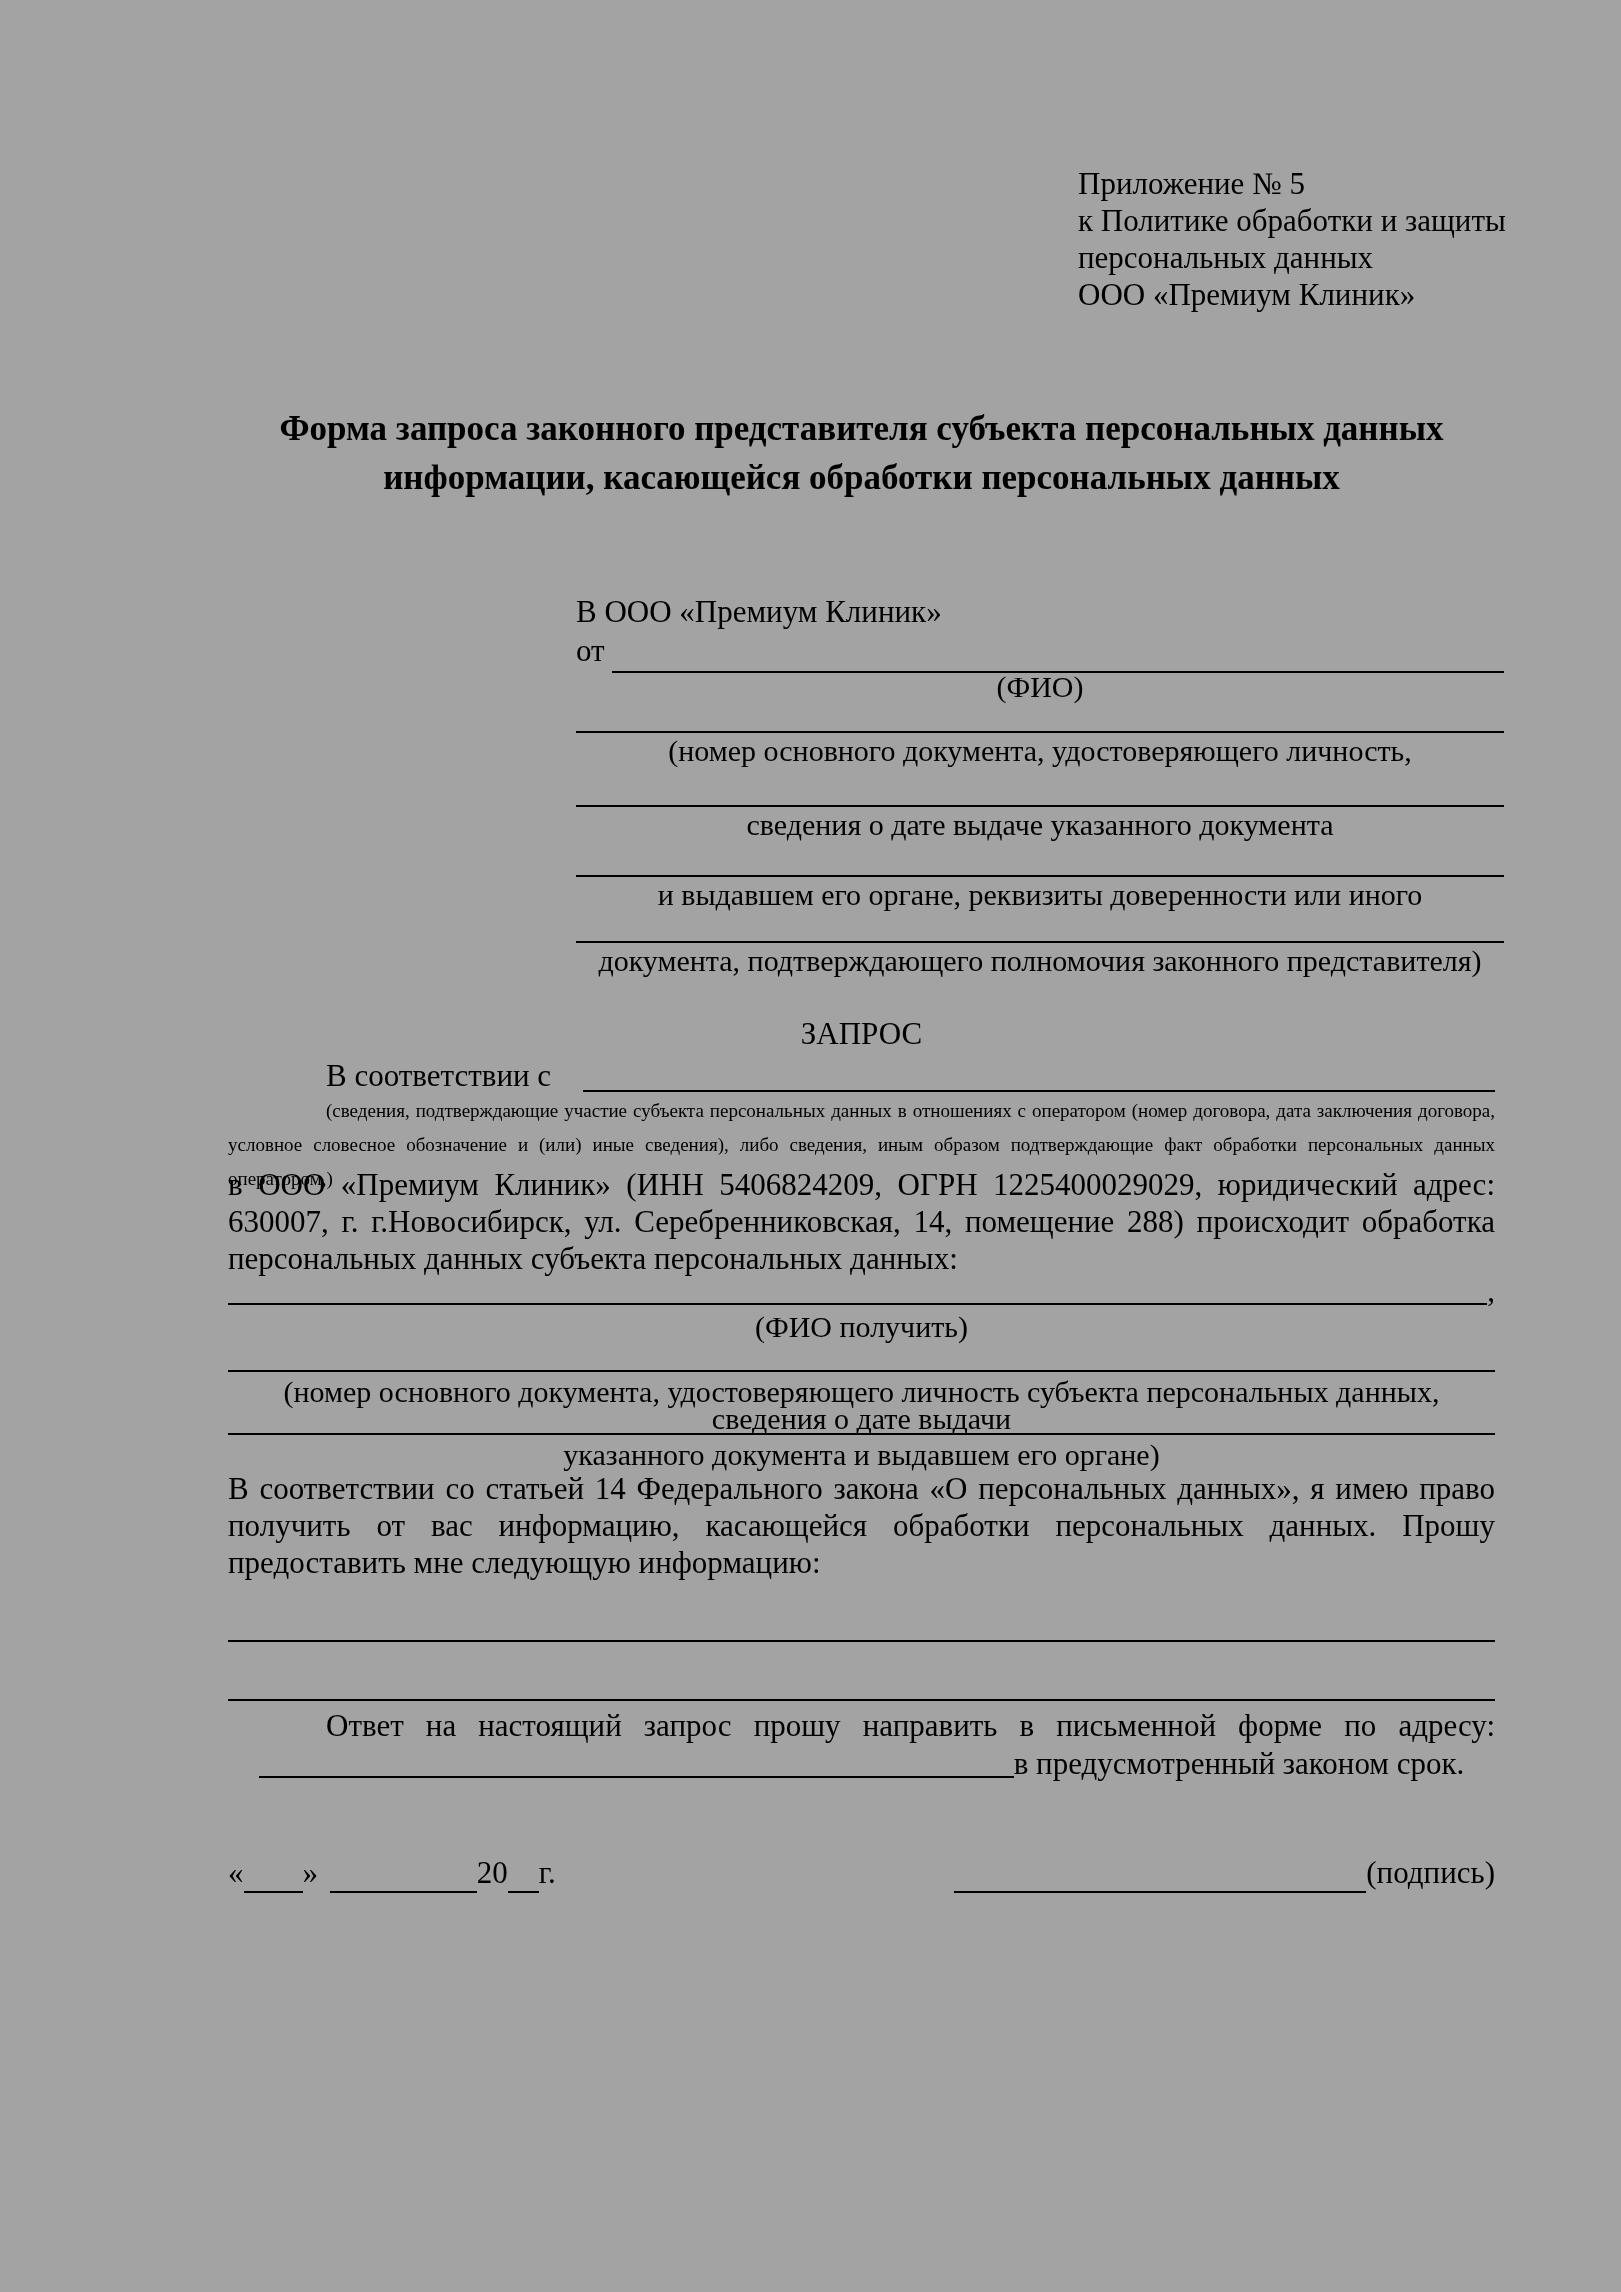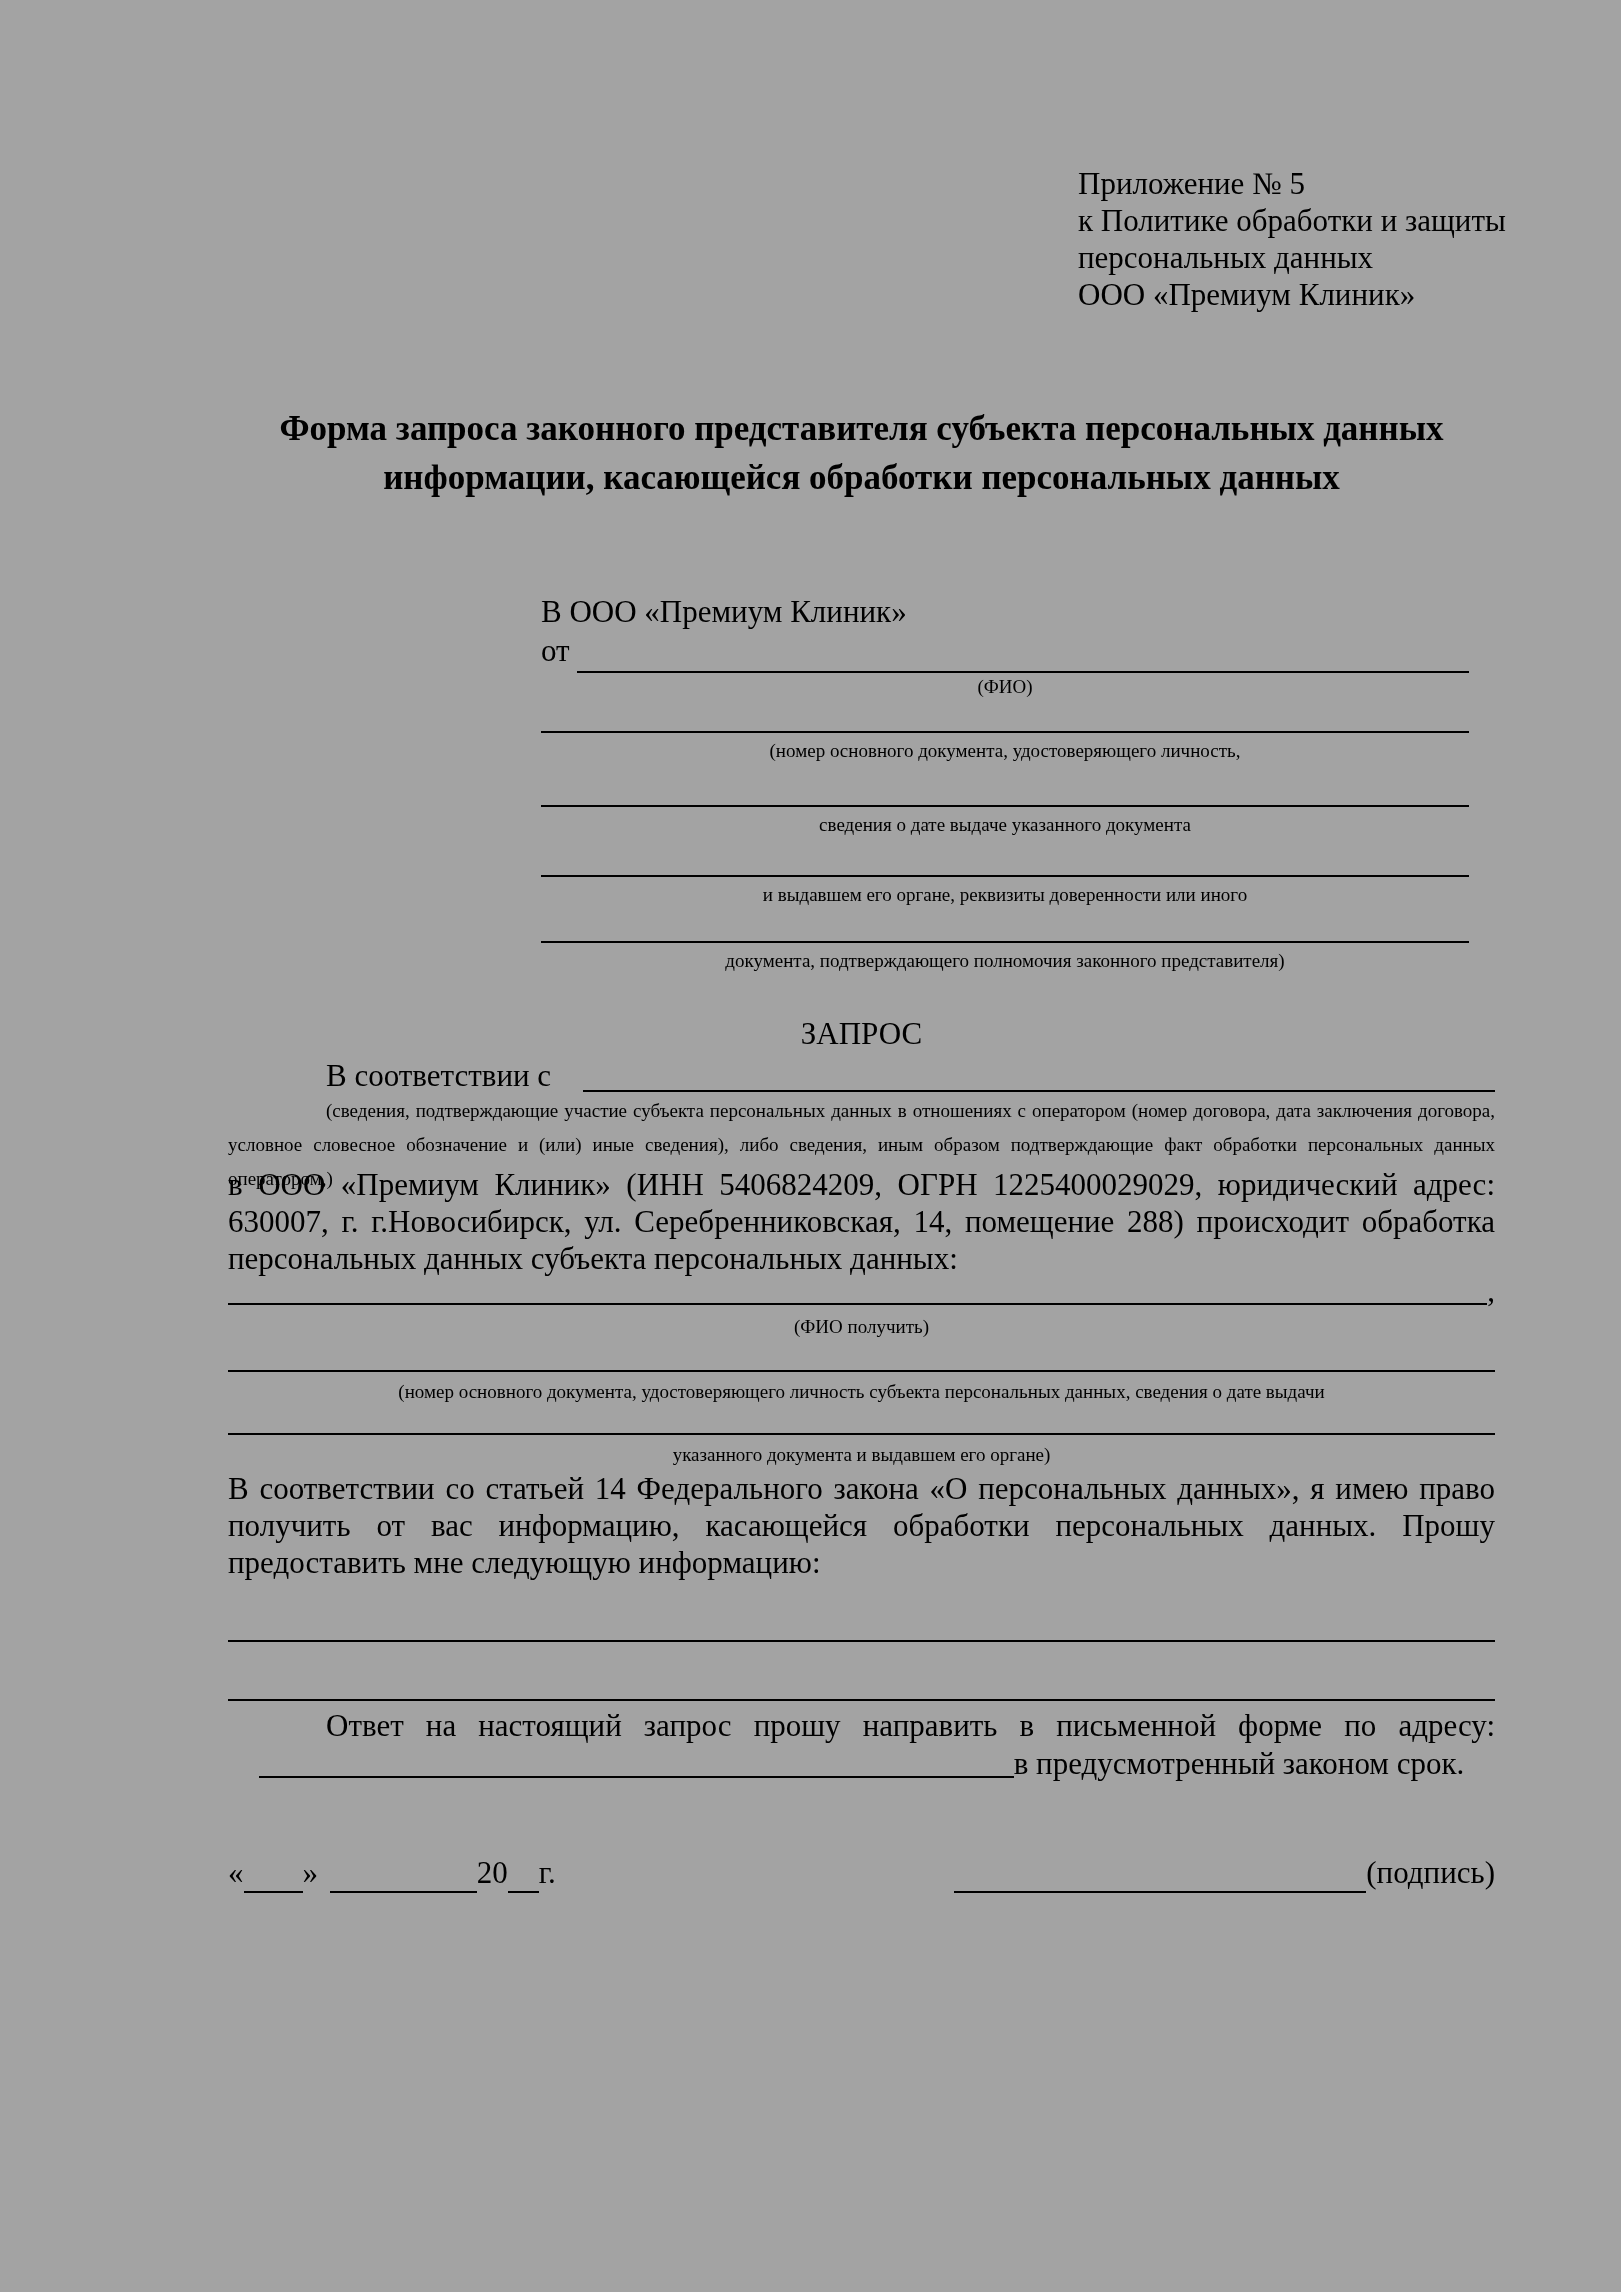--- a/index.html
+++ b/index.html
@@ -8,21 +8,21 @@
     width: 1621px;
     height: 2293px;
     background: #a3a3a3;
     color: #000000;
     font-family: "Liberation Serif", "DejaVu Serif", serif;
     overflow: hidden;
   }
   .abs { position: absolute; }
   .t32 { font-size: 31px; line-height: 37px; }
   .t36b { font-size: 35px; line-height: 49px; font-weight: bold; }
-  .cap { font-size: 19px; line-height: 27.4px; }
+  .cap { font-size: 30px; line-height: 27.4px; }
   .fine { font-size: 19px; line-height: 34px; }
   .center { text-align: center; }
   .justify { text-align: justify; }
   .justify-all { text-align: justify; text-align-last: justify; }
   .row { display: flex; align-items: stretch; justify-content: center; }
   .fill {
     border-bottom: 2.9px solid #000000;
     flex: 1 1 auto;
   }
   .fillw { border-bottom: 2.9px solid #000000; flex: 0 0 auto; }
@@ -42,21 +42,21 @@
     <div>к Политике обработки и защиты</div>
     <div>персональных данных</div>
     <div>ООО «Премиум Клиник»</div>
   </div>
 
   <div class="abs t36b center" style="left:228px; top:404px; width:1267px;">
     <div>Форма запроса законного представителя субъекта персональных данных</div>
     <div>информации, касающейся обработки персональных данных</div>
   </div>
 
-  <div class="abs t32" style="left:541px; top:593px; width:928px;">
+  <div class="abs t32" style="left:576px; top:593px; width:928px;">
     <div style="height:39px;">В ООО «Премиум Клиник»</div>
     <div class="row" style="height:41px;">
       <span class="lead">от </span>
       <span class="fill"></span>
     </div>
     <div class="cap center" style="height:29px;">(ФИО)</div>
     <div class="addr-line" style="height:29px;"></div>
     <div class="cap center" style="height:29px; padding-top:3.9px;">(номер основного документа, удостоверяющего личность,</div>
     <div class="addr-line" style="height:39px;"></div>
     <div class="cap center" style="height:29px; padding-top:3.9px;">сведения о дате выдаче указанного документа</div>

